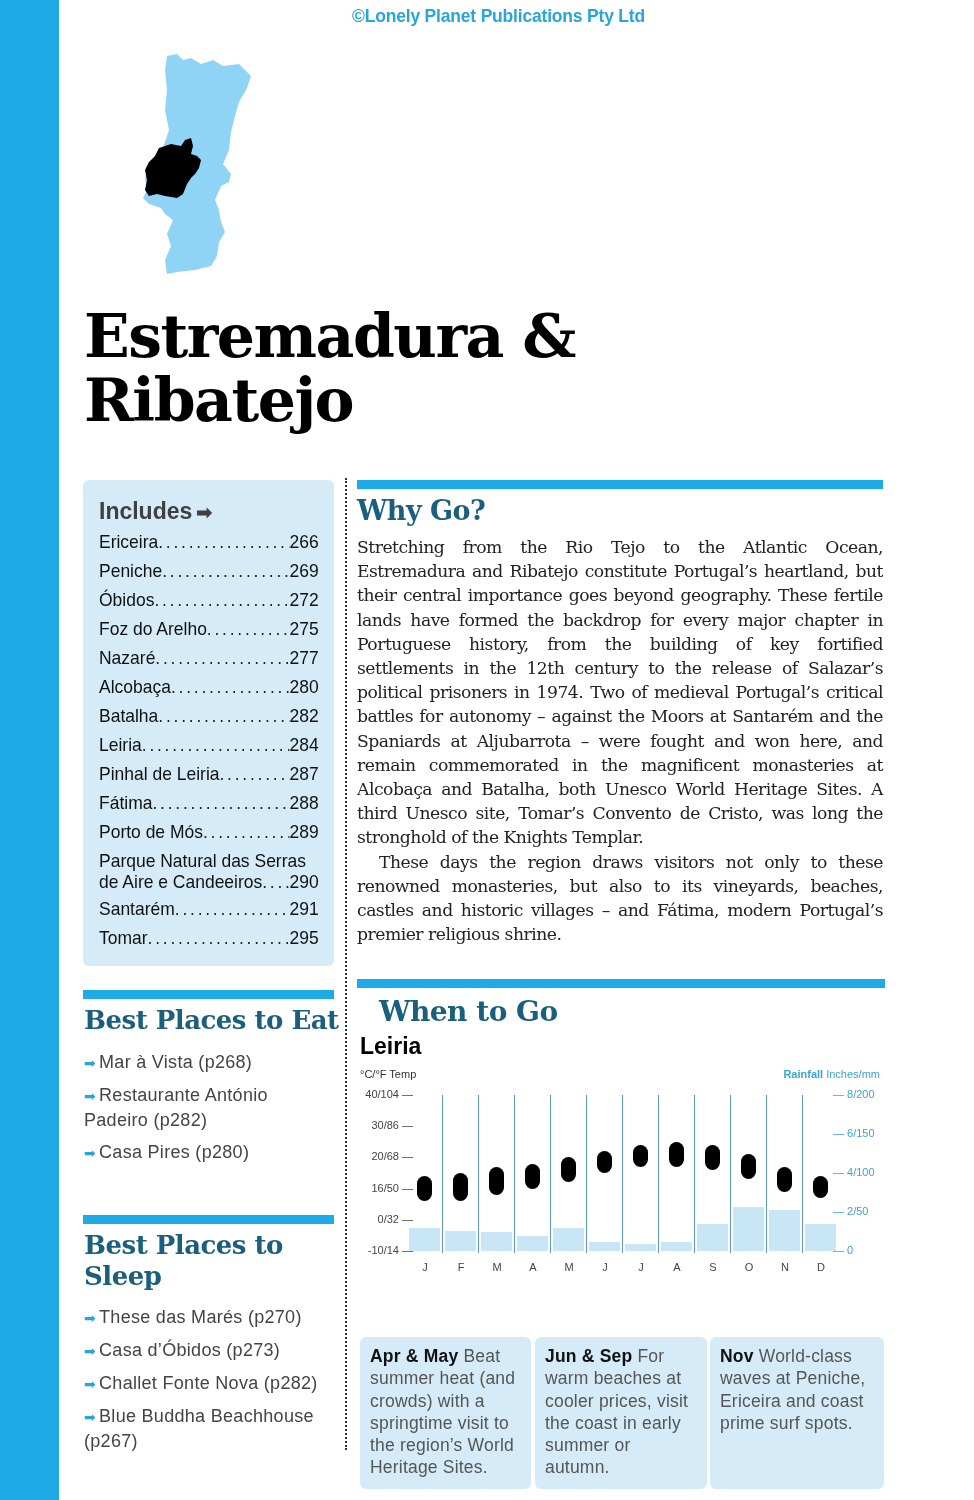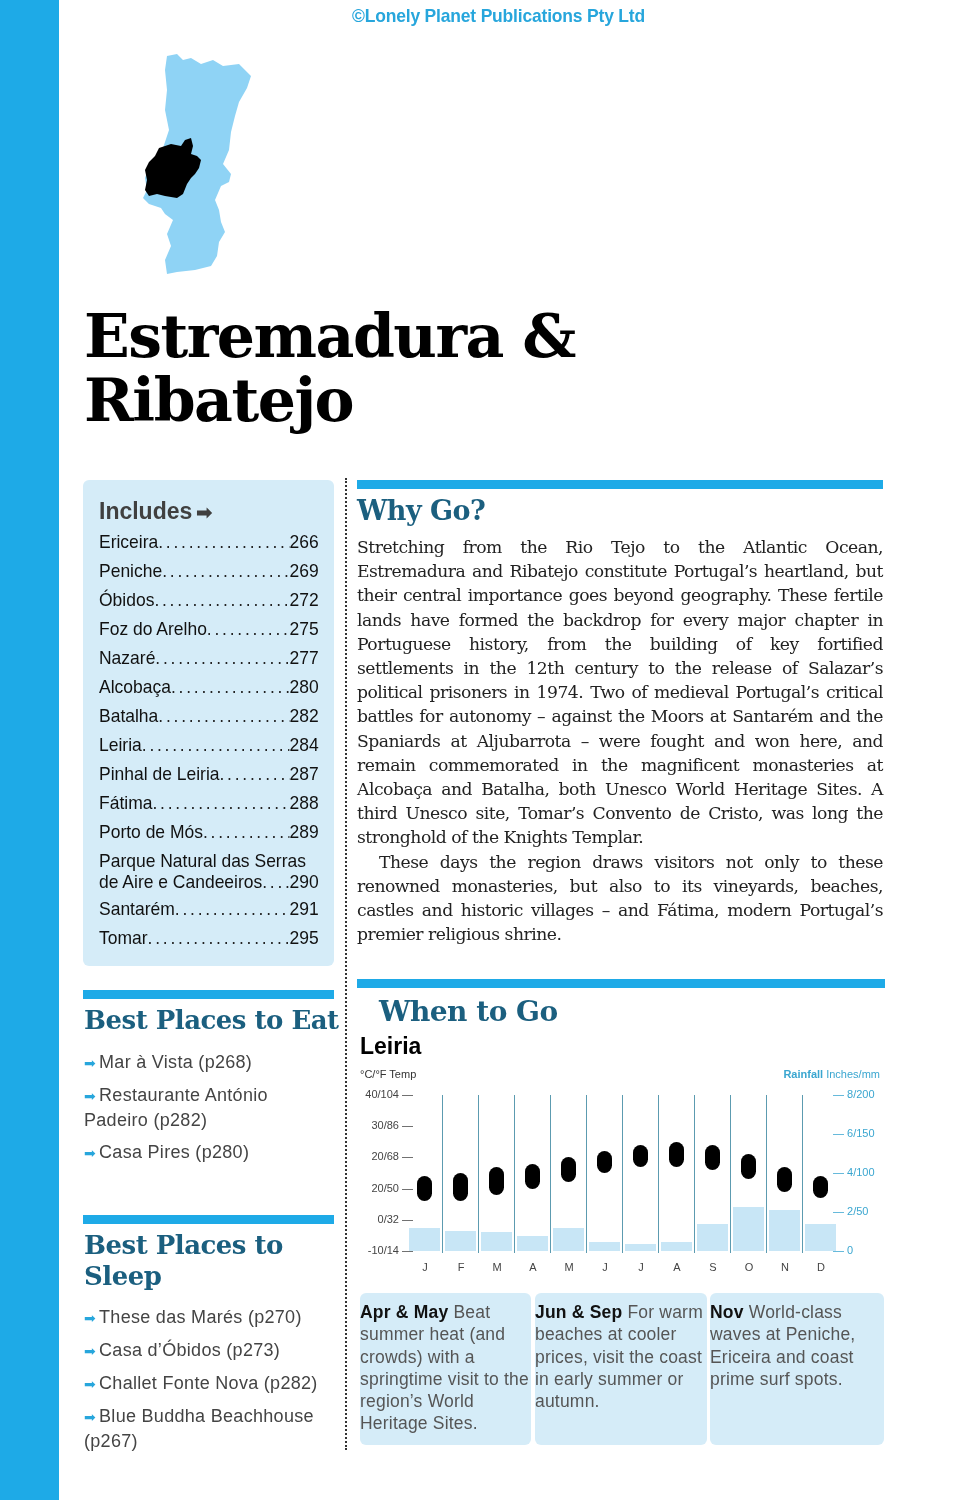--- a/index.html
+++ b/index.html
@@ -51,21 +51,21 @@
 
   .chart { position: absolute; left: 355px; top: 1085px; width: 530px; height: 200px; }
   .ytick { position: absolute; font-size: 11px; color: #444; white-space: nowrap; }
   .ytick.left { right: 472px; text-align: right; }
   .ytick.right { left: 478px; color: #3aa6d0; }
   .vline { position: absolute; top: 10px; height: 158px; width: 1px; background: #5c9bb0; }
   .rain-bar { position: absolute; background: #c8e6f6; }
   .temp-pill { position: absolute; width: 15px; background: #000; border-radius: 8px; }
   .month { position: absolute; top: 176px; font-size: 11px; color: #444; width: 20px; text-align: center; }
 
-  .tip-box { position: absolute; top: 1293px; height: 152px; background: #d5ecf8; border-radius: 6px; padding: 8px 0; font-size: 17.5px; line-height: 22.3px; color: #555; letter-spacing: 0.2px; }
+  .tip-box { position: absolute; top: 1337px; height: 152px; background: #d5ecf8; border-radius: 6px; padding: 8px 10px; font-size: 17.5px; line-height: 22.3px; color: #555; letter-spacing: 0.2px; }
   .tip-box b { color: #111; }
 </style>
 </head>
 <body>
 
 <div class="side-bar"></div>
 
 <div class="copyright">©Lonely Planet Publications Pty Ltd</div>
 
 <svg class="map" viewBox="0 0 120 230">
@@ -186,21 +186,21 @@
 <div class="section-bar" style="left:357px;top:979px;width:528px;"></div>
 <div class="section-heading" style="left:379px;top:995px;font-size:28px;">When to Go</div>
 <div class="city">Leiria</div>
 <div class="axis-title-left">°C/°F Temp</div>
 <div class="axis-title-right"><b>Rainfall</b><span> Inches/mm</span></div>
 
 <div class="chart" id="chart">
     <div class="ytick left" style="top: 3px;">40/104 —</div>
     <div class="ytick left" style="top: 34.2px;">30/86 —</div>
     <div class="ytick left" style="top: 65.4px;">20/68 —</div>
-    <div class="ytick left" style="top: 96.6px;">20/50 —</div>
+    <div class="ytick left" style="top: 96.6px;">16/50 —</div>
     <div class="ytick left" style="top: 127.8px;">0/32 —</div>
     <div class="ytick left" style="top: 159px;">-10/14 —</div>
     <div class="ytick right" style="top: 3px;">— 8/200</div>
     <div class="ytick right" style="top: 42px;">— 6/150</div>
     <div class="ytick right" style="top: 81px;">— 4/100</div>
     <div class="ytick right" style="top: 120px;">— 2/50</div>
     <div class="ytick right" style="top: 159px;">— 0</div>
     <div class="rain-bar" style="left: 54px; width: 31px; top: 142.6px; height: 23.4px;"></div>
     <div class="temp-pill" style="left: 62px; top: 91.12px; height: 24.96px;"></div>
     <div class="month" style="left: 60px;">J</div>

